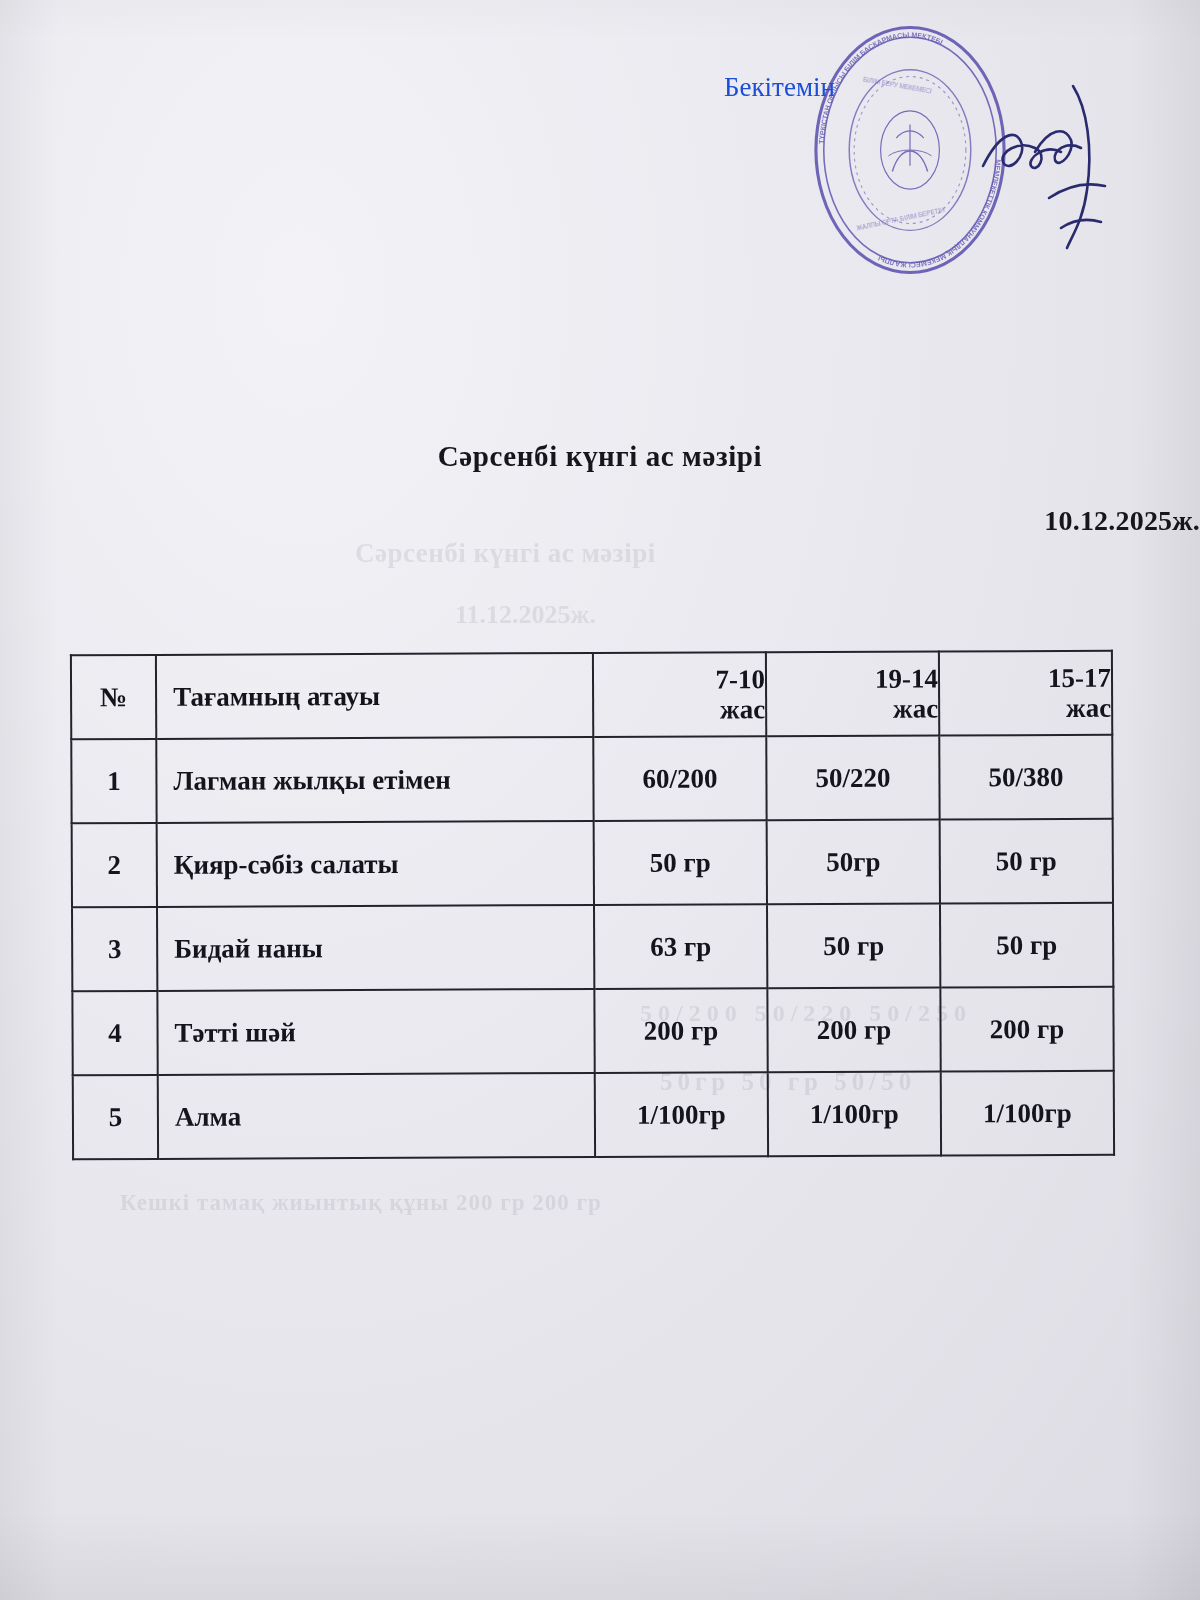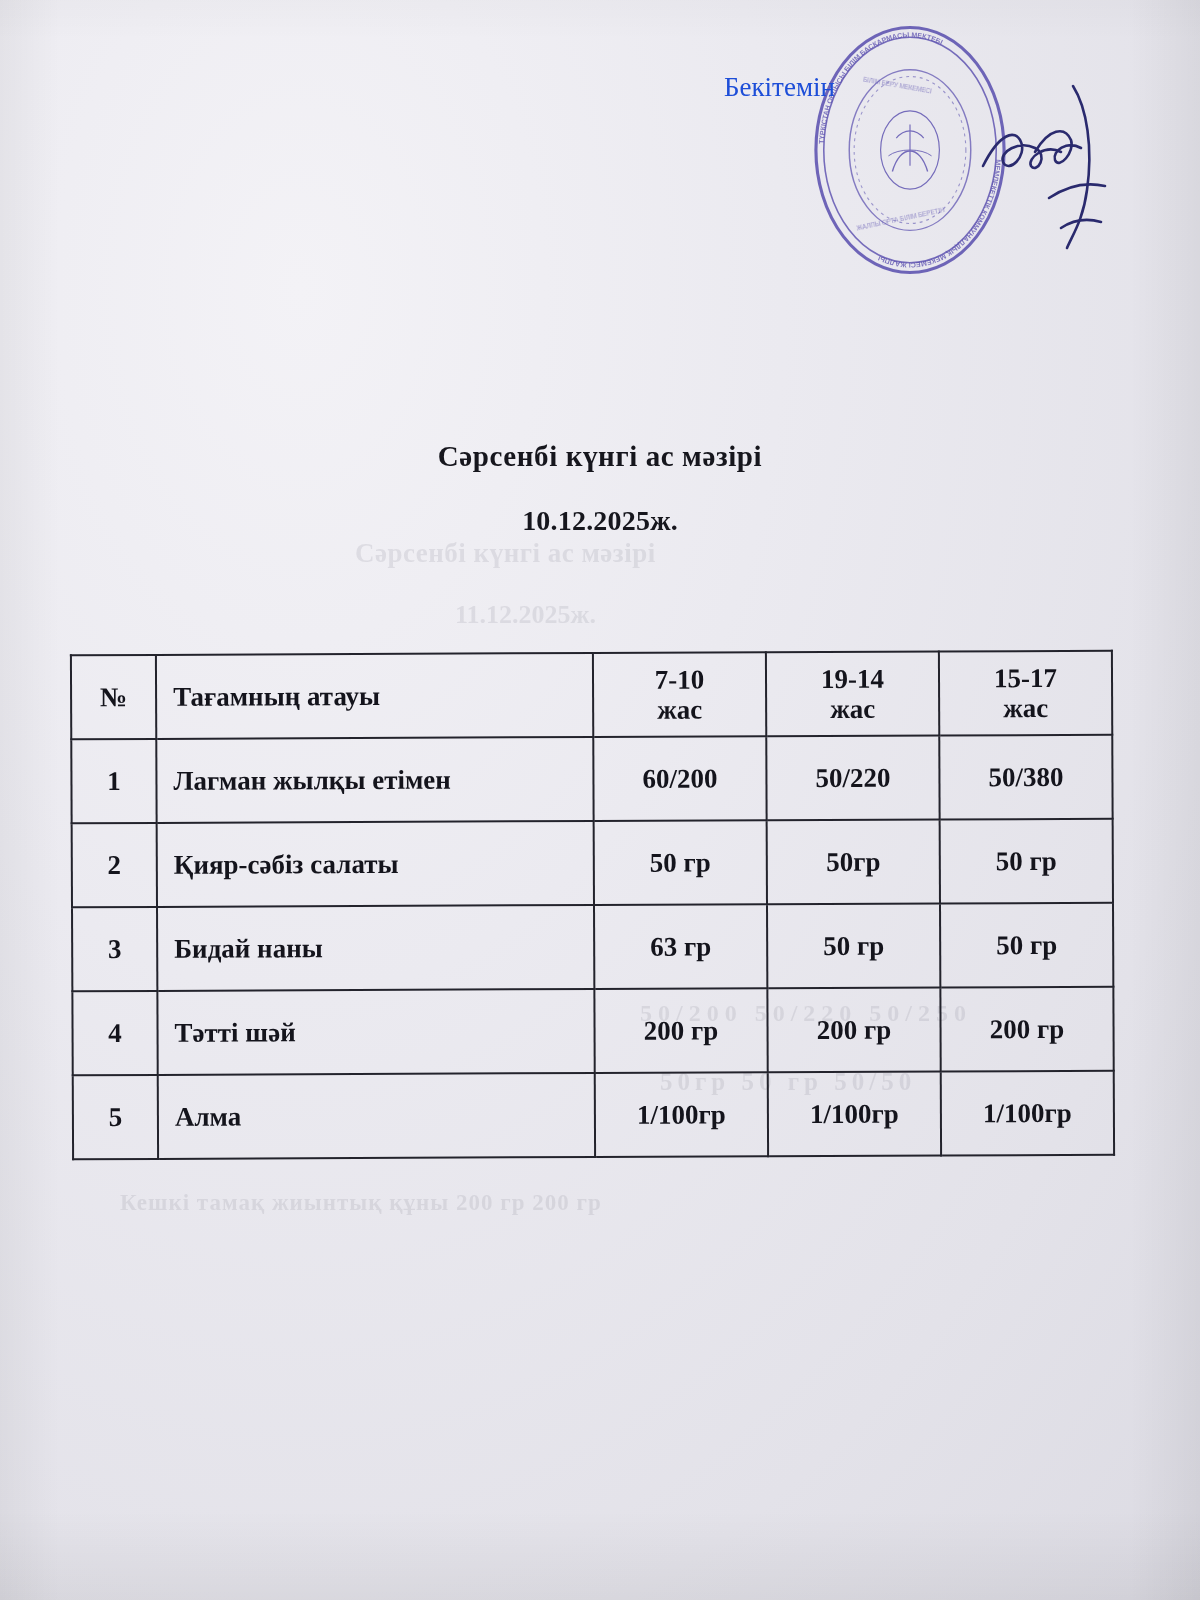--- a/index.html
+++ b/index.html
@@ -91,20 +91,21 @@
     text-align: center;
     font-size: 29px;
     font-weight: bold;
     letter-spacing: .6px;
   }
   .doc-title .t2 {
     display: block;
     margin-top: 32px;
     font-size: 28px;
     letter-spacing: .2px;
+    text-align: right;
   }
 
   
   table.menu {
     position: absolute;
     top: 652px;
     left: 71px;
     width: 1041px;
     border-collapse: collapse;
     table-layout: fixed;
@@ -125,21 +126,21 @@
   col.c-age   { width: 173px; }
 
   .cell-num   { text-align: center; }
   .cell-name  { text-align: left; padding-left: 16px !important; }
   .cell-val   { text-align: center; }
 
   thead th { height: 96px; vertical-align: middle; }
   thead .hdr-two {
     display: block;
     line-height: 1.12;
-    text-align: center;
+    text-align: right;
   }
   thead .hdr-name { text-align: left; padding-left: 16px; display:block; }
 
   
   tbody tr:nth-child(1) td { transform: none; }
 </style>
 </head>
 <body>
 
 <div class="paper"></div>

